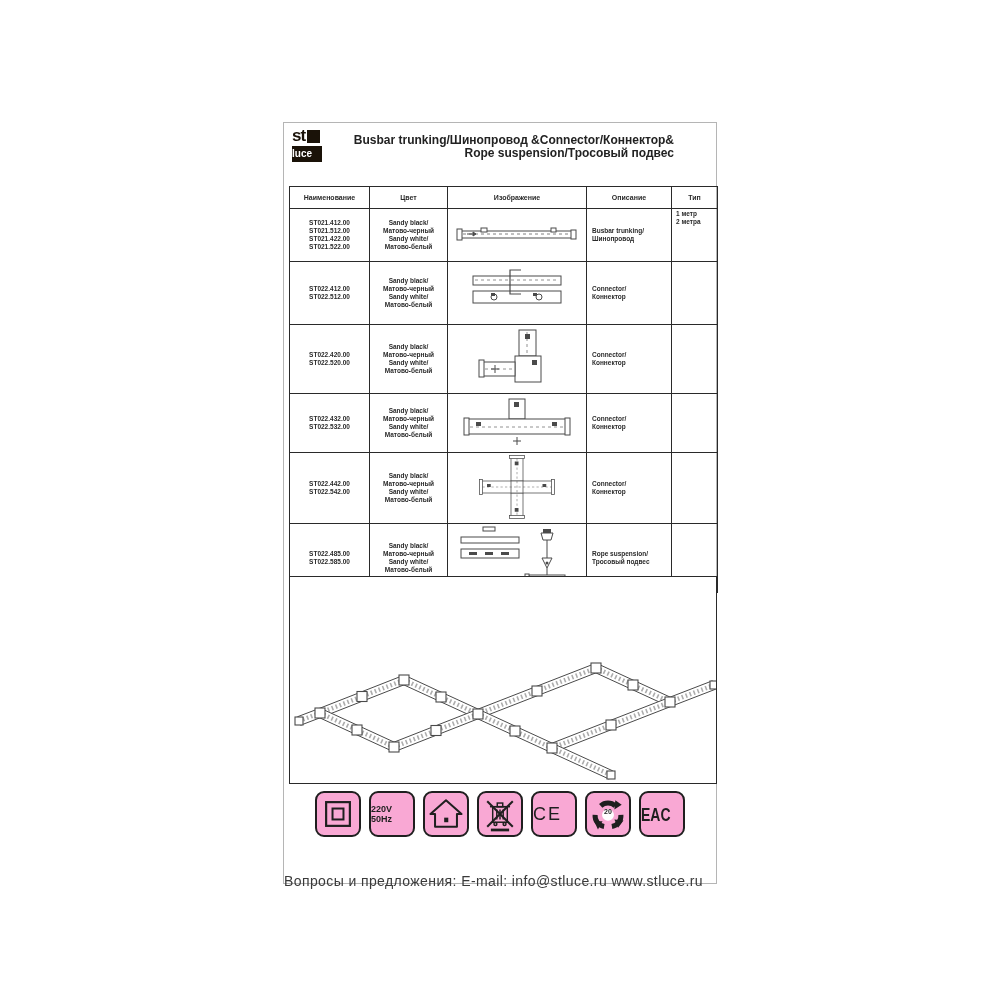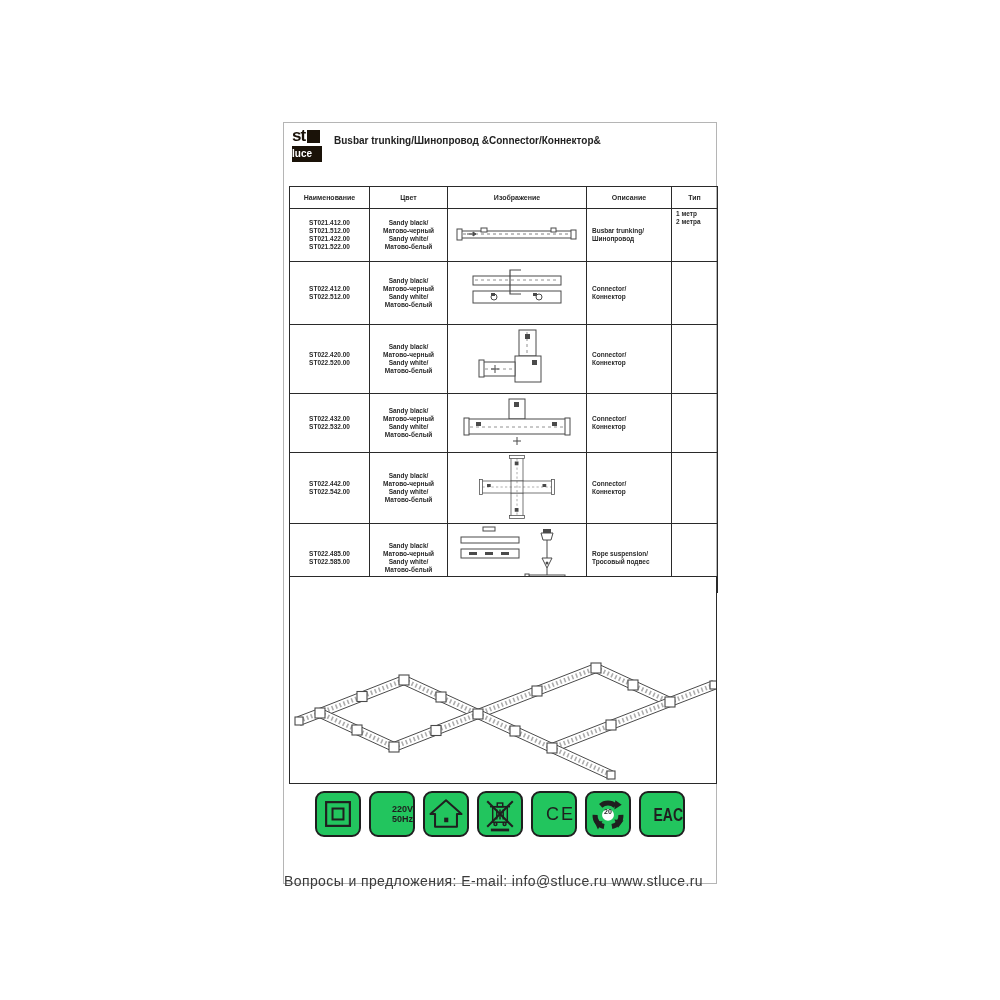--- a/index.html
+++ b/index.html
@@ -7,39 +7,39 @@
           font-family:"Liberation Sans","DejaVu Sans",sans-serif;color:#2a2a2a;margin-top:38px;}
   #sheet{position:absolute;left:283px;top:84px;width:434px;height:762px;background:#fff;
          border:1px solid #b5b5b5;box-sizing:border-box;}
   
   #logo{position:absolute;left:8px;top:5px;width:40px;height:52px;}
   #logo .lg-top{display:flex;align-items:center;gap:2px;}
   #logo .lg-st{font-weight:bold;font-size:17px;letter-spacing:-1px;color:#1a1208;line-height:16px;}
   #logo .lg-sq{width:13px;height:13px;background:#1a1208;}
   #logo .lg-luce{margin-top:2px;width:30px;height:16px;background:#1a1208;color:#fff;
                  font-weight:bold;font-size:10px;text-align:left;line-height:16px;letter-spacing:0;}
-  #title{position:absolute;left:50px;top:11px;width:340px;text-align:left;
-         font-weight:bold;font-size:10px;line-height:13px;color:#222;}
+  #title{position:absolute;left:50px;top:11px;width:340px;text-align:right;
+         font-weight:bold;font-size:12px;line-height:13px;color:#222;}
   
   #spec-table{position:absolute;left:5px;top:63px;border-collapse:collapse;table-layout:fixed;width:428px;}
   #spec-table td,#spec-table th{border:1px solid #2a2a2a;padding:1px 2px;vertical-align:middle;
         font-size:6.5px;font-weight:bold;line-height:8px;overflow:hidden;box-sizing:border-box;}
   #spec-table th{height:22px;text-align:center;font-size:7px;}
   .c-name{text-align:center;}
   .c-color{text-align:center;}
   .c-img{text-align:center;}
   .c-desc{text-align:left;padding-left:5px !important;}
   .c-type{vertical-align:top !important;text-align:left;padding-left:4px !important;}
   
   #diagram-box{position:absolute;left:5px;top:453px;width:428px;height:208px;
                border:1px solid #2a2a2a;box-sizing:border-box;background:#fff;}
   
   #cert-row{position:absolute;left:31px;top:668px;display:flex;gap:8px;}
   .cert{width:46px;height:46px;border:2.4px solid #1f1f1f;border-radius:9px;box-sizing:border-box;
-        display:flex;align-items:center;justify-content:flex-end;background:#22c55e;}
+        display:flex;align-items:center;justify-content:flex-start;background:#f9a8d4;}
   .cert .txt2{font-weight:bold;font-size:9px;line-height:10px;text-align:center;color:#1f1f1f;}
   .cert .ce{font-weight:normal;font-size:18px;letter-spacing:2px;color:#1f1f1f;}
   .cert .eac{font-weight:bold;font-size:14px;letter-spacing:0px;color:#1f1f1f;
              transform:scaleY(1.35);display:inline-block;}
   
   #footer-line{position:absolute;left:0;top:750px;width:434px;text-align:left;
                font-size:14px;color:#3a3a3a;letter-spacing:0.4px;}
 </style>
 </head>
 <body>
@@ -50,20 +50,21 @@
     <div id="logo">
       <div class="lg-top">
         <span class="lg-st">st</span>
         <span class="lg-sq"></span>
       </div>
       <div class="lg-luce">luce</div>
     </div>
 
     <div id="title">
       <div>Busbar trunking/Шинопровод &amp;Connector/Коннектор&amp;</div>
+      <div>Rope suspension/Тросовый подвес</div>
     </div>
 
     <table id="spec-table">
       <colgroup>
         <col style="width:80px">
           <col style="width:78px">
           <col style="width:139px">
         <col style="width:85px">
           <col style="width:46px">
       </colgroup>

